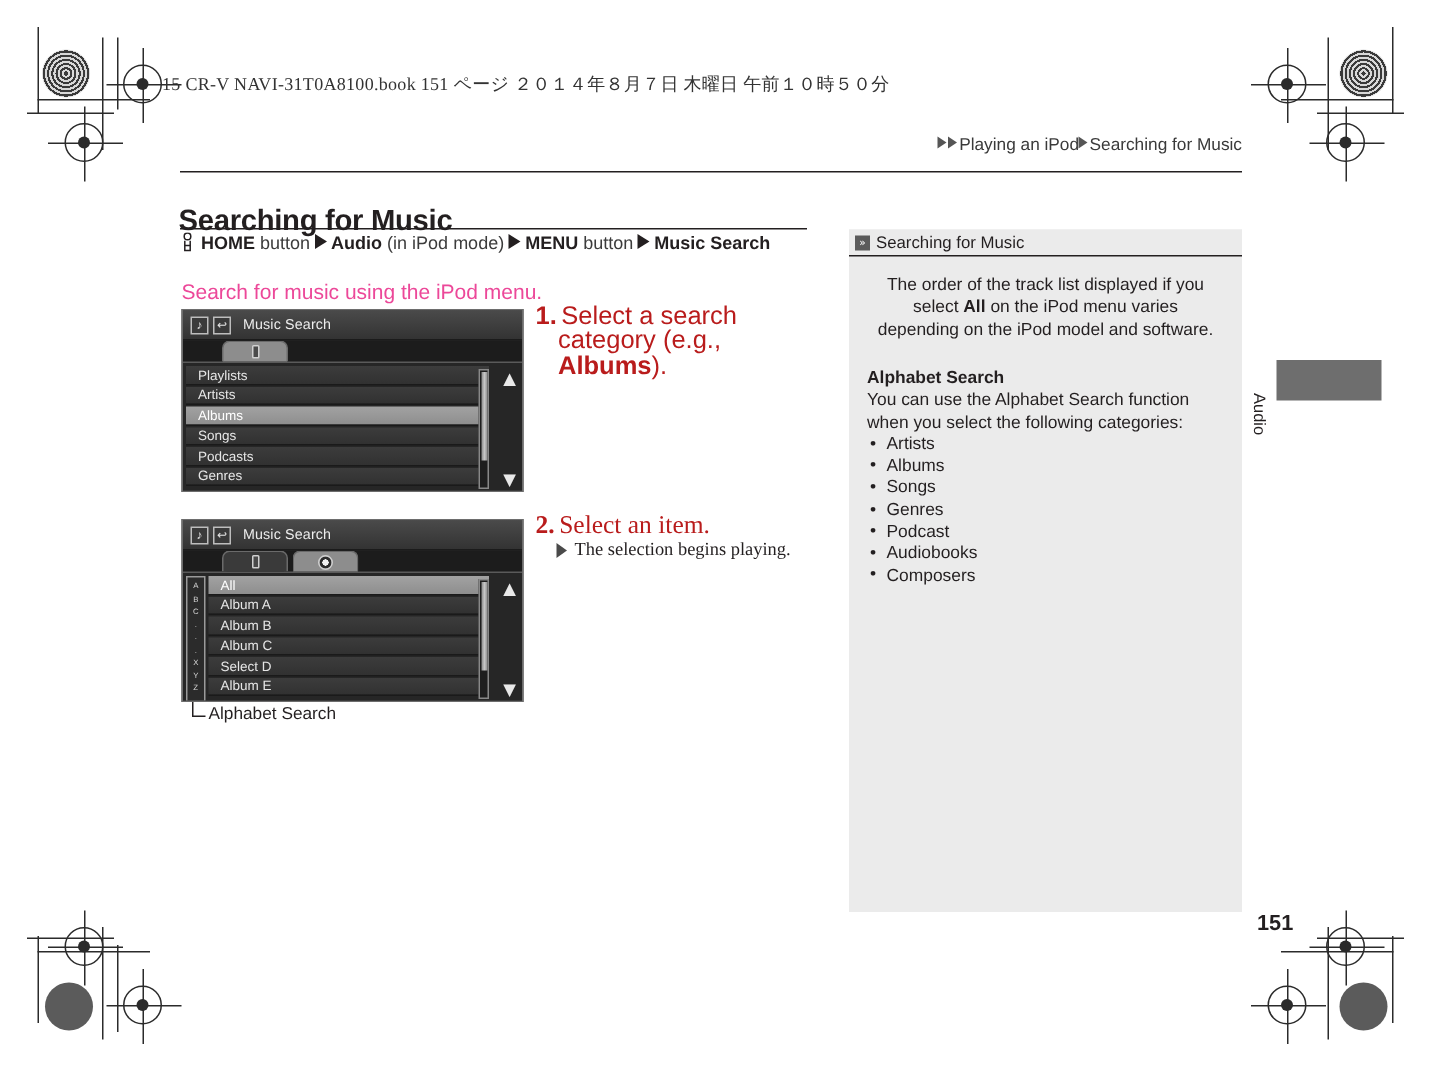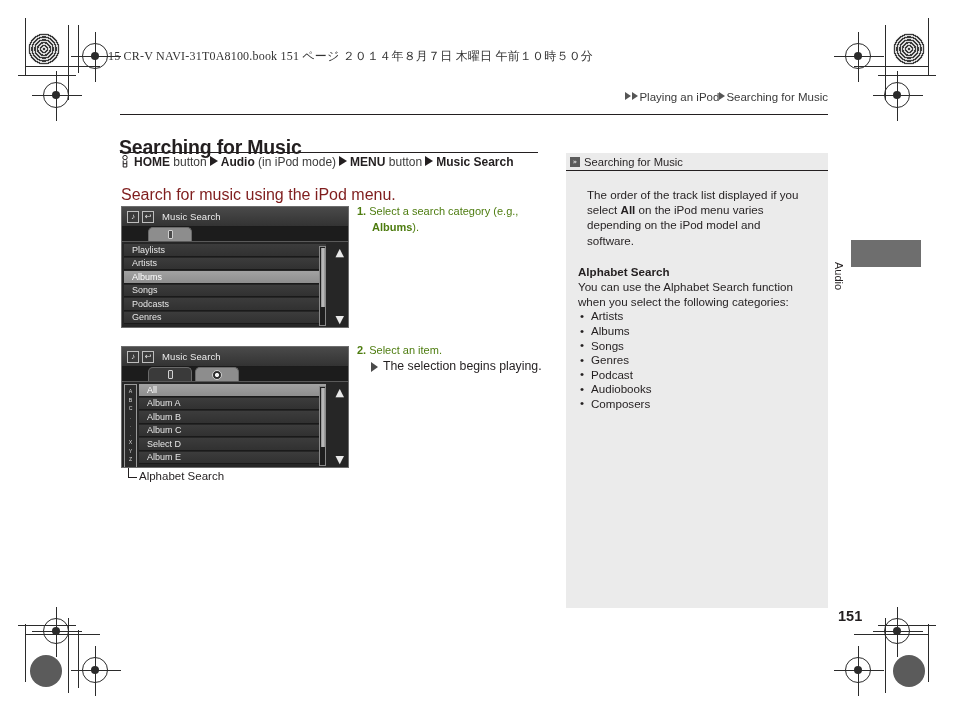--- a/index.html
+++ b/index.html
@@ -134,22 +134,22 @@
   .hand-icon {
     display: inline-block;
     width: 10px; height: 13px;
     vertical-align: -2px;
     margin-right: 4px;
   }
 
   .intro-text {
     position: absolute;
     left: 121px; top: 186px;
-    font-size: 16px;
-    color: #7f1d1d;
+    font-size: 14px;
+    color: #ec4899;
   }
 
   
   .device {
     position: absolute;
     width: 228px;
     background: #2d2d2d;
     border: 1px solid #6d6d6d;
     box-sizing: border-box;
     font-family: "Liberation Sans", sans-serif;
@@ -321,25 +321,25 @@
     color: #231f20;
   }
 
   
   .steps {
     position: absolute;
     left: 357px;
     width: 200px;
   }
   #step-1 { top: 203px; }
-  #step-2 { top: 342px; }
+  #step-2 { top: 342px; font-family: Liberation Serif, serif; }
 
   .step-line {
-    font-size: 11px;
-    color: #4d7c0f;
+    font-size: 17px;
+    color: #b91c1c;
     line-height: 16.4px;
   }
   .step-num {
     font-weight: bold;
     margin-right: 3px;
   }
   .step-body {
     padding-left: 15px;
     text-indent: -15px;
   }
@@ -641,21 +641,21 @@
       <span>The selection begins playing.</span>
     </div>
   </div>
 
   <aside class="note">
     <div class="note-head">
       <div class="note-head-icon">»</div>
       <div class="note-head-text">Searching for Music</div>
     </div>
     <div class="note-body">
-      <p style="margin:9px;"><span>The order of the track list displayed if you select </span><b>All</b><span> on the iPod menu varies depending on the iPod model and software.</span></p>
+      <p style="margin:4px;text-align:center;"><span>The order of the track list displayed if you select </span><b>All</b><span> on the iPod menu varies depending on the iPod model and software.</span></p>
       <div class="note-subhead">Alphabet Search</div>
       <div>You can use the Alphabet Search function when you select the following categories:</div>
       <ul class="note-bullets" id="note-bullets">
           <li>Artists</li>
           <li>Albums</li>
           <li>Songs</li>
           <li>Genres</li>
           <li>Podcast</li>
           <li>Audiobooks</li>
           <li>Composers</li>

